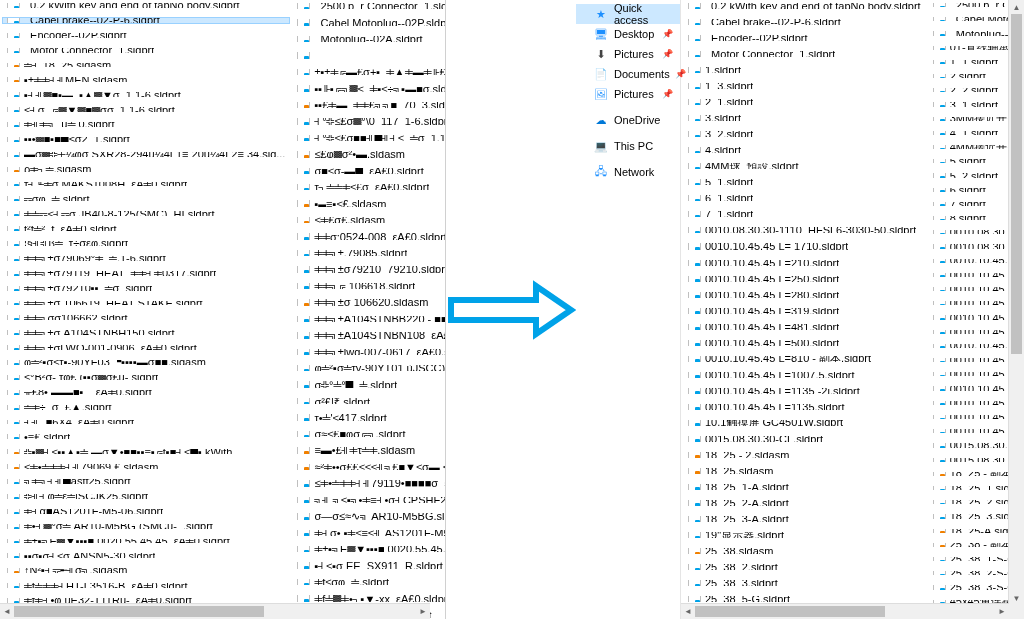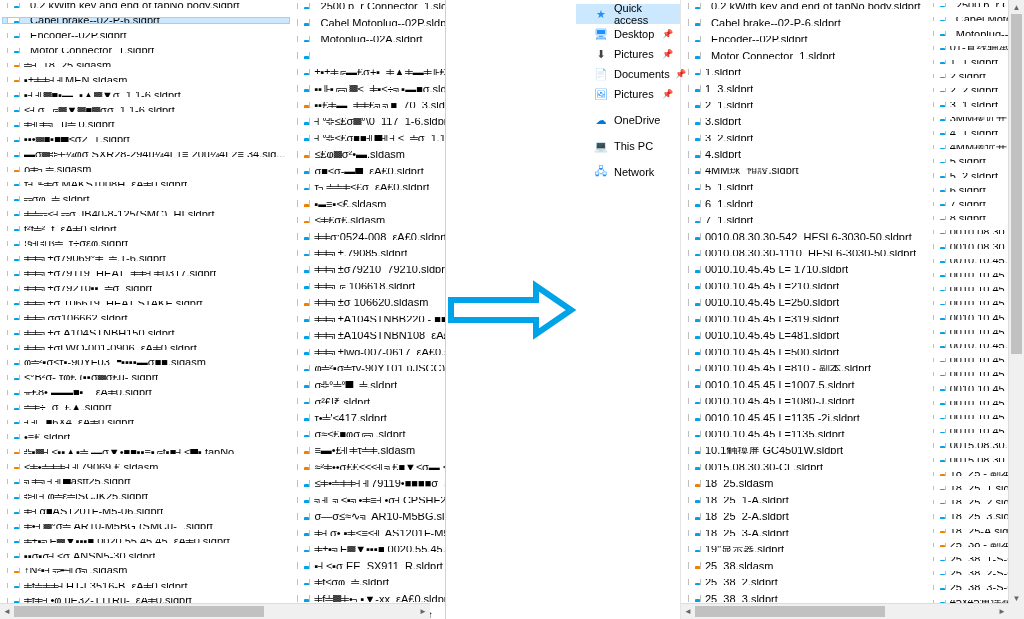--- a/index.html
+++ b/index.html
@@ -171,21 +171,21 @@
           <div class="file-item">
             <span class="file-icon"></span>
             <span class="file-label">┤╢_■6X4_εA╪0.sldprt</span>
           </div>
           <div class="file-item">
             <span class="file-icon"></span>
             <span class="file-label">•≡₤.sldprt</span>
           </div>
           <div class="file-item">
             <span class="file-icon asm"></span>
-            <span class="file-label">╬▪▓┤≤▪▪▲▪╧ ▬σ▼•■■▪▪≡▪╔t▪■┤≤█▪.tapNo</span>
+            <span class="file-label">╬▪▓┤≤▪▪▲▪╧ ▬σ▼•■■▪▪≡▪╔t▪■┤≤█▪.kWith</span>
           </div>
           <div class="file-item">
             <span class="file-icon asm"></span>
             <span class="file-label">≤╪•╧╪╪┤╢79069.₤.sldasm</span>
           </div>
           <div class="file-item">
             <span class="file-icon"></span>
             <span class="file-label">╗╪╗┤╢█astf25.sldprt</span>
           </div>
           <div class="file-item">
@@ -494,77 +494,77 @@
             <div class="file-item">
               <span class="file-icon"></span>
               <span class="file-label">6_1.sldprt</span>
             </div>
             <div class="file-item">
               <span class="file-icon"></span>
               <span class="file-label">7_1.sldprt</span>
             </div>
             <div class="file-item">
               <span class="file-icon"></span>
-              <span class="file-label">0010.08.30.30-542_HFSL6-3030-50.sldprt</span>
-            </div>
-            <div class="file-item">
-              <span class="file-icon"></span>
               <span class="file-label">0010.08.30.30-1110_HFSL6-3030-50.sldprt</span>
             </div>
             <div class="file-item">
               <span class="file-icon"></span>
               <span class="file-label">0010.10.45.45 L= 1710.sldprt</span>
             </div>
             <div class="file-item">
               <span class="file-icon"></span>
               <span class="file-label">0010.10.45.45 L=210.sldprt</span>
             </div>
             <div class="file-item">
               <span class="file-icon"></span>
               <span class="file-label">0010.10.45.45 L=250.sldprt</span>
             </div>
             <div class="file-item">
               <span class="file-icon"></span>
+              <span class="file-label">0010.10.45.45 L=280.sldprt</span>
+            </div>
+            <div class="file-item">
+              <span class="file-icon"></span>
               <span class="file-label">0010.10.45.45 L=319.sldprt</span>
             </div>
             <div class="file-item">
               <span class="file-icon"></span>
               <span class="file-label">0010.10.45.45 L=481.sldprt</span>
             </div>
             <div class="file-item">
               <span class="file-icon"></span>
               <span class="file-label">0010.10.45.45 L=500.sldprt</span>
             </div>
             <div class="file-item">
               <span class="file-icon"></span>
               <span class="file-label">0010.10.45.45 L=810 - 副本.sldprt</span>
             </div>
             <div class="file-item">
               <span class="file-icon"></span>
               <span class="file-label">0010.10.45.45 L=1007.5.sldprt</span>
             </div>
             <div class="file-item">
               <span class="file-icon"></span>
-              <span class="file-label">0010.10.45.45 L=1080-J.sldprt</span>
-            </div>
-            <div class="file-item">
-              <span class="file-icon"></span>
               <span class="file-label">0010.10.45.45 L=1135 -2j.sldprt</span>
             </div>
             <div class="file-item">
               <span class="file-icon"></span>
               <span class="file-label">0010.10.45.45 L=1135.sldprt</span>
             </div>
             <div class="file-item">
               <span class="file-icon"></span>
               <span class="file-label">10.1触摸屏 GC4501W.sldprt</span>
             </div>
             <div class="file-item">
               <span class="file-icon"></span>
               <span class="file-label">0015.08.30.30-CL.sldprt</span>
+            </div>
+            <div class="file-item">
+              <span class="file-icon asm"></span>
+              <span class="file-label">18_25 - 2.sldasm</span>
             </div>
             <div class="file-item">
               <span class="file-icon asm"></span>
               <span class="file-label">18_25.sldasm</span>
             </div>
             <div class="file-item">
               <span class="file-icon"></span>
               <span class="file-label">18_25_1-A.sldprt</span>
             </div>
             <div class="file-item">
@@ -583,20 +583,24 @@
               <span class="file-icon asm"></span>
               <span class="file-label">25_38.sldasm</span>
             </div>
             <div class="file-item">
               <span class="file-icon"></span>
               <span class="file-label">25_38_2.sldprt</span>
             </div>
             <div class="file-item">
               <span class="file-icon"></span>
               <span class="file-label">25_38_3.sldprt</span>
+            </div>
+            <div class="file-item">
+              <span class="file-icon"></span>
+              <span class="file-label">25_38_5-G.sldprt</span>
             </div>
             <div class="file-item">
               <span class="file-icon"></span>
               <span class="file-label">45x45角连接件-J.sldprt</span>
             </div>
           </div>
         <div class="file-col" id="rightColB">
             <div class="file-item">
               <span class="file-icon"></span>
               <span class="file-label">_2500 p_r Connector_1.sldprt</span>

